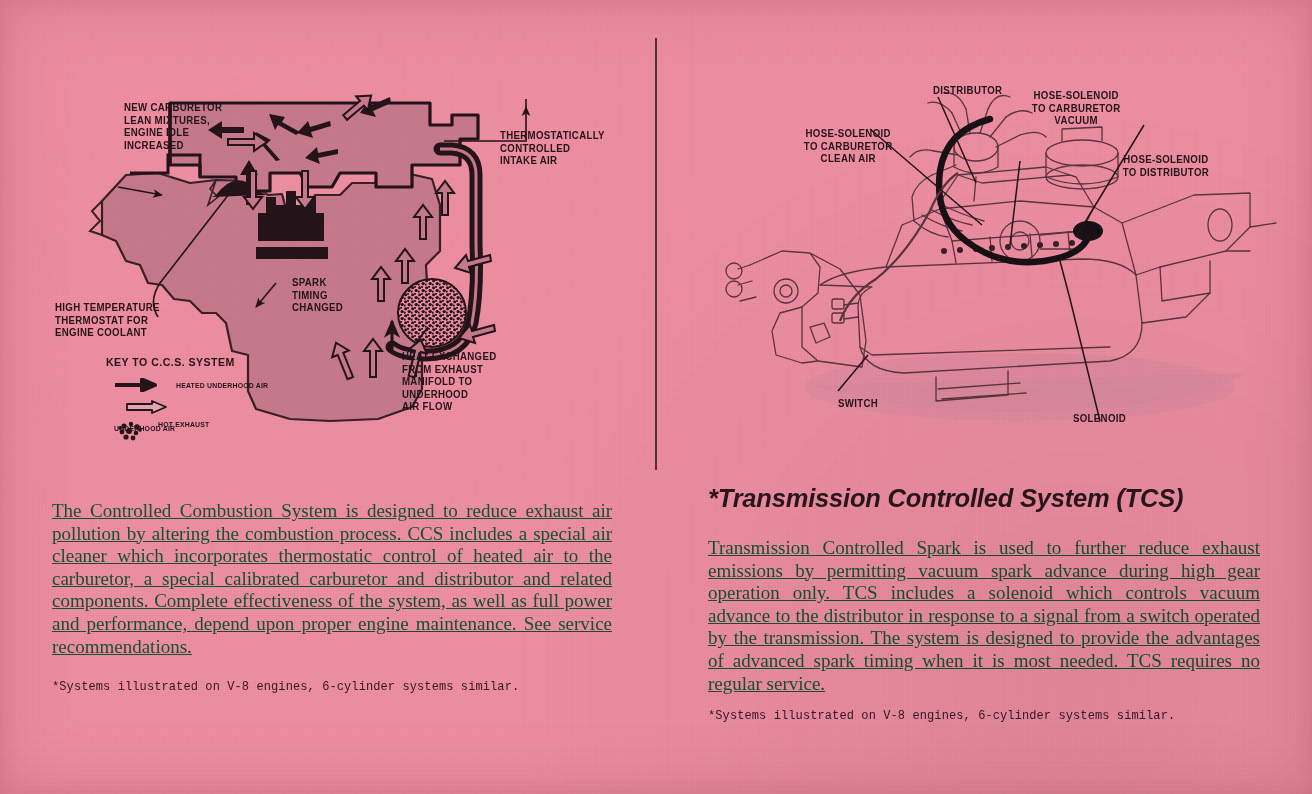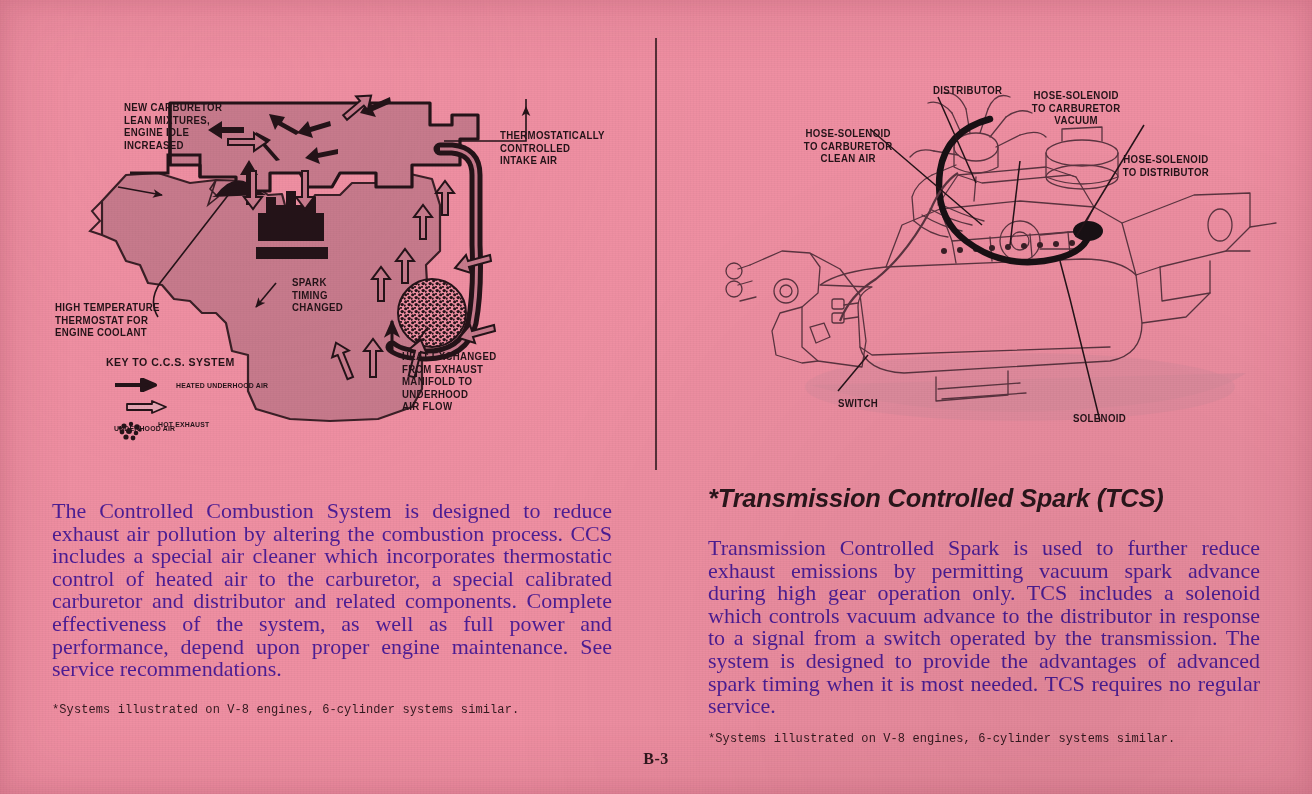--- a/index.html
+++ b/index.html
@@ -75,26 +75,27 @@
     font-family: "Liberation Sans", sans-serif;
     font-weight: 700;
     font-style: italic;
     font-size: 25.5px;
     letter-spacing: -0.2px;
     color: #2a161b;
     white-space: nowrap;
   }
   .body {
     font-family: "Liberation Serif", serif;
-    font-size: 22px;
+    font-size: 19px;
     line-height: 22.6px;
-    color: #4c1d95;
+    color: #14532d;
     text-align: justify;
     text-justify: inter-word;
     hyphens: manual;
+    text-decoration: underline;
   }
   .footnote {
     font-family: Liberation Mono, monospace;
     font-size: 12px;
     line-height: 14px;
     color: #33191f;
     letter-spacing: .1px;
   }
   .pageno {
     position: absolute;
@@ -410,22 +411,21 @@
   <div class="dlabel" style="left:1073px;top:412px;">SOLENOID</div>
 
   <div class="divider"></div>
 
   <div class="col" style="left:52px;top:484px;width:560px;">
     <div class="body" style="margin-top:16px;">The Controlled Combustion System is designed to reduce exhaust air pollution by altering the combustion process. CCS includes a special air cleaner which incorporates thermostatic control of heated air to the carburetor, a special calibrated carburetor and distributor and related components. Complete effectiveness of the system, as well as full power and performance, depend upon proper engine maintenance. See service recommendations.</div>
     <div class="footnote" style="margin-top:22px;">*Systems illustrated on V-8 engines, 6-cylinder systems similar.</div>
   </div>
 
   <div class="col" style="left:708px;top:484px;width:552px;">
-    <div class="heading">*Transmission Controlled Spark (TCS)</div>
+    <div class="heading">*Transmission Controlled System (TCS)</div>
     <div class="body" style="margin-top:24px;">Transmission Controlled Spark is used to further reduce exhaust emissions by permitting vacuum spark advance during high gear operation only. TCS includes a solenoid which controls vacuum advance to the distributor in response to a signal from a switch operated by the transmission. The system is designed to provide the advantages of advanced spark timing when it is most needed. TCS requires no regular service.</div>
     <div class="footnote" style="margin-top:14px;">*Systems illustrated on V-8 engines, 6-cylinder systems similar.</div>
   </div>
 
-  <div class="pageno" style="top:750px;">B-3</div>
 
   <div id="grain"></div>
   <div id="edgeshade"></div>
 </div>
 
 </body></html>

